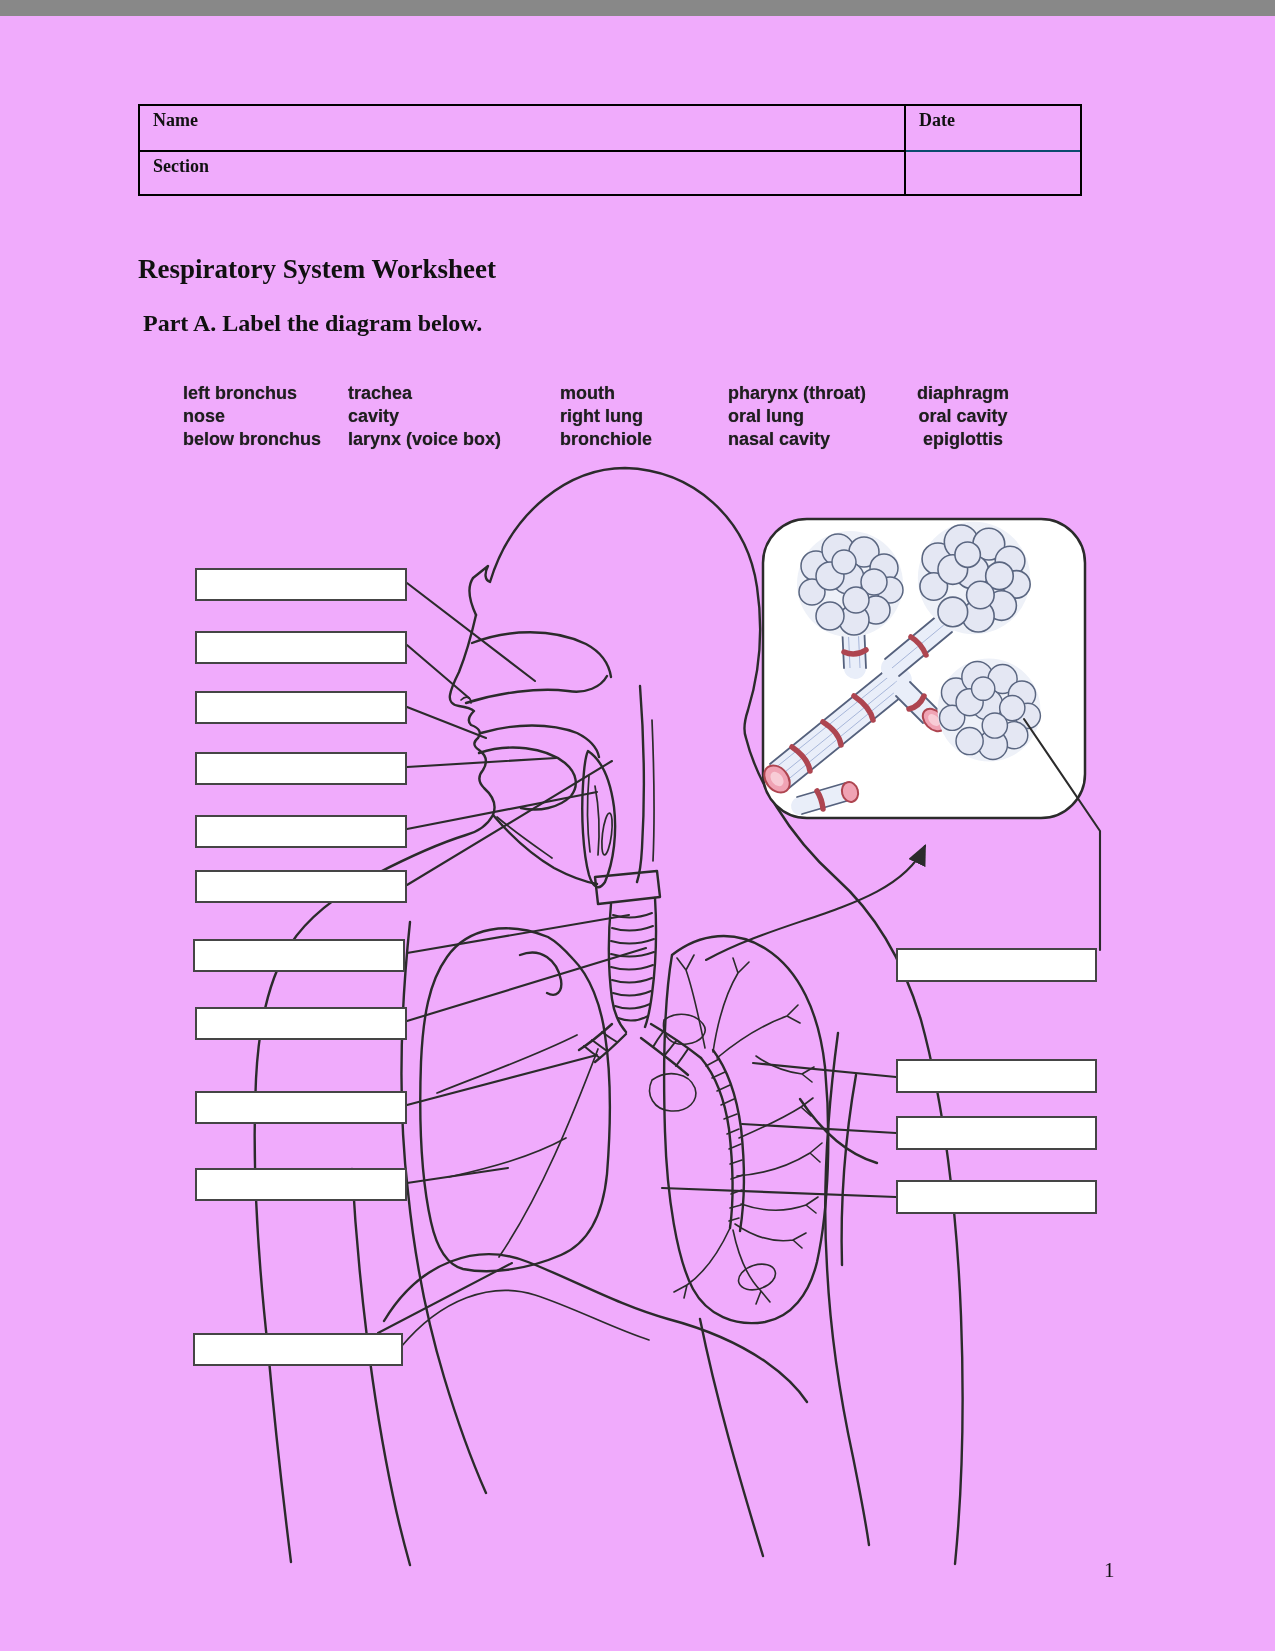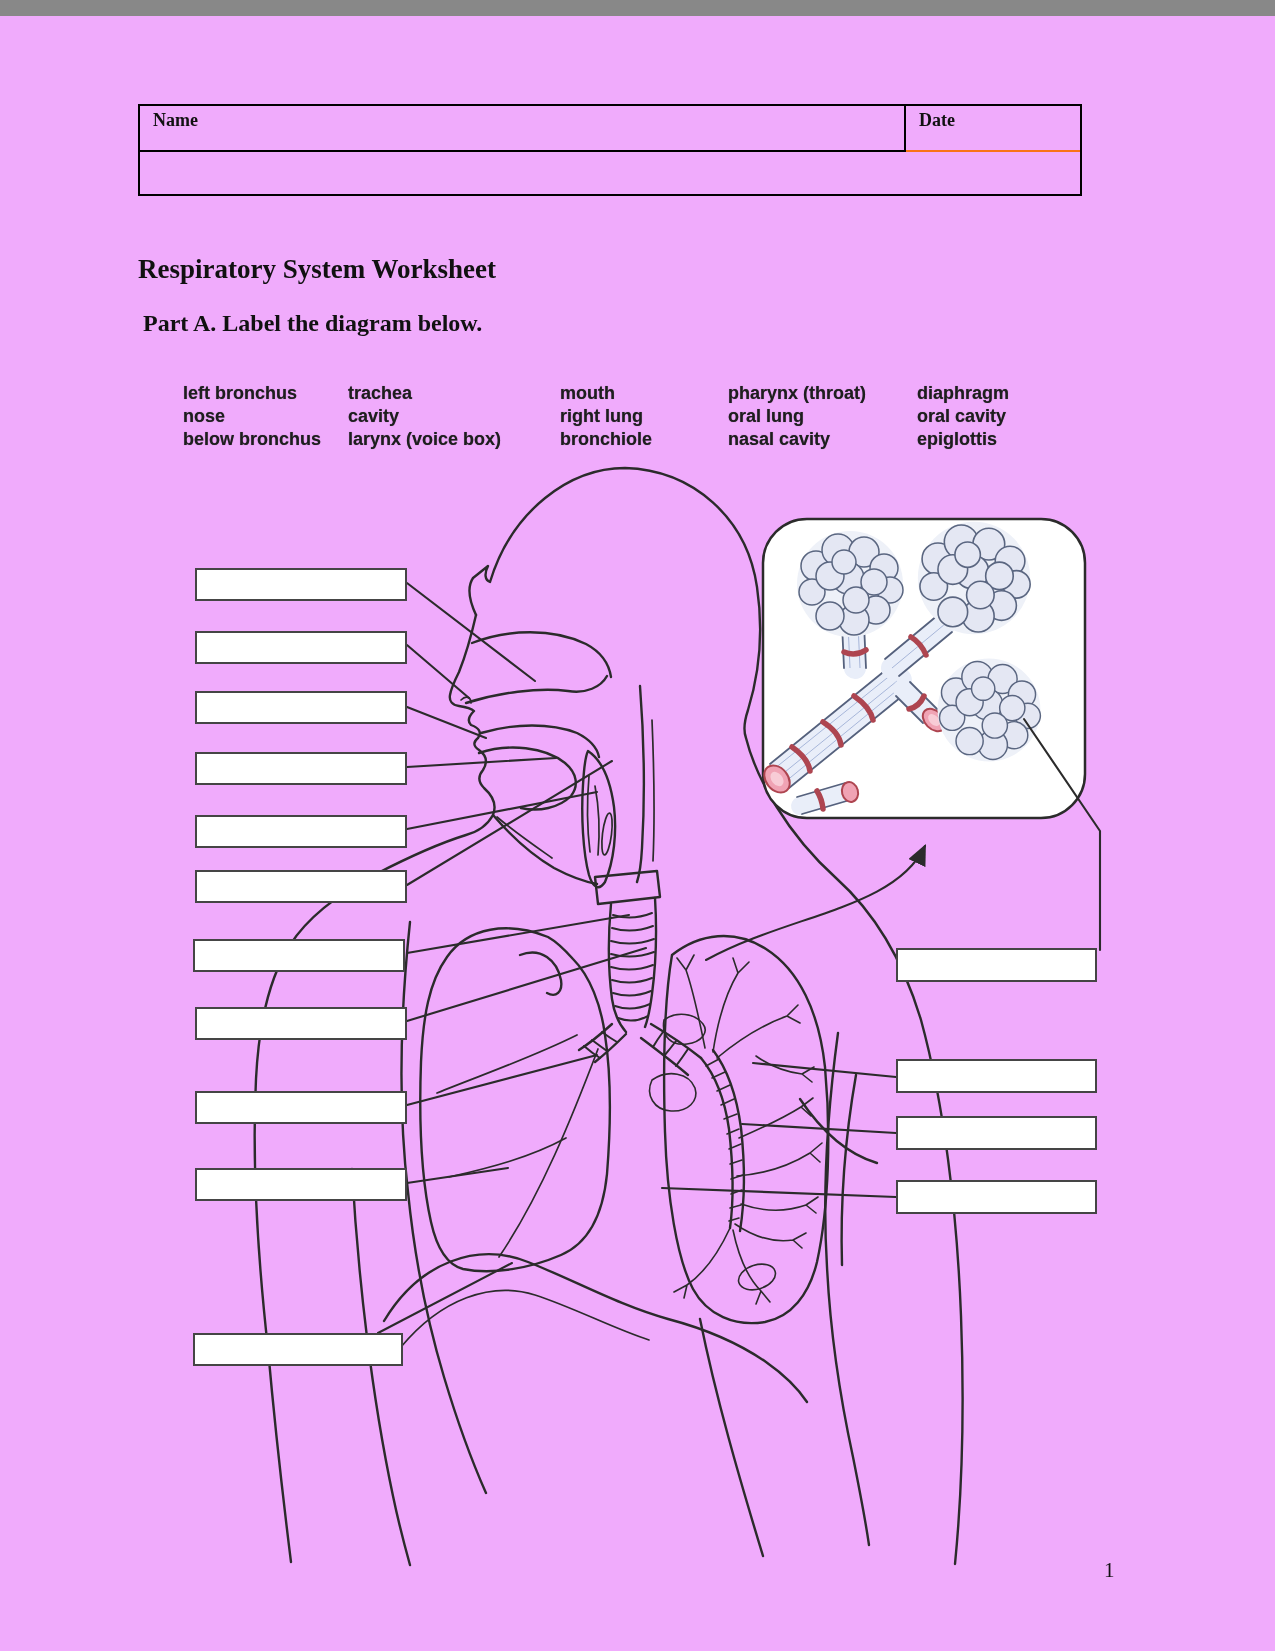--- a/index.html
+++ b/index.html
@@ -7,33 +7,33 @@
     position:relative; width:1275px; height:1651px; margin:16px auto;
     background:#f0abfc; overflow:hidden;
     font-family:"Liberation Serif", serif; color:#111;
   }
   
   .htable { position:absolute; left:138px; top:88px; width:944px; height:92px;
     border:2px solid #000; box-sizing:border-box; }
   .htable .cell { position:absolute; box-sizing:border-box; font-weight:bold;
     font-size:18px; padding:4px 0 0 13px; }
   .cell-name    { left:0; top:0; width:766px; height:46px; border-right:2px solid #000; border-bottom:2px solid #000; }
-  .cell-date    { left:766px; top:0; width:174px; height:46px; border-bottom:2px solid #f97316; }
+  .cell-date    { left:766px; top:0; width:174px; height:46px; border-bottom:2px solid #0c4a6e; }
   .cell-section { left:0; top:46px; width:766px; height:42px; border-right:2px solid #000; }
   .cell-dateval { left:766px; top:46px; width:174px; height:42px; }
   
   .title { position:absolute; left:138px; top:238px; width:944px; text-align:left;
     font-size:27px; font-weight:bold; }
   .parta { position:absolute; left:143px; top:294px; font-size:24px; font-weight:bold; }
   
   .wb-col { position:absolute; top:366px; font-family:"Liberation Sans", sans-serif;
     font-weight:700; font-size:18px; line-height:23px; color:#1e1e1e;
     text-shadow:0 0 0.7px rgba(30,30,30,.55); white-space:nowrap; }
   .wb-c1 { left:183px; } .wb-c2 { left:348px; } .wb-c3 { left:560px; }
-  .wb-c4 { left:728px; } .wb-c5 { left:917px; }
+  .wb-c4 { left:728px; } .wb-c5 { left:917px;text-align:center; }
   .wb-col span { display:block; }
   
   .art { position:absolute; left:0; top:0; width:1275px; height:1651px; }
   .ln { fill:none; stroke:var(--ink); stroke-width:2.4; stroke-linecap:round; stroke-linejoin:round; }
   .ln-thin { stroke-width:1.7; }
   .ring { fill:none; stroke:var(--ink); stroke-width:2; stroke-linecap:round; }
   .leader { fill:none; stroke:var(--ink); stroke-width:2.1; stroke-linecap:round; stroke-linejoin:round; }
   .twig { fill:none; stroke:var(--ink); stroke-width:1.6; stroke-linecap:round; }
   .tube-under { fill:none; stroke:var(--tube-fill); stroke-linecap:round; }
   .tube-edge  { fill:none; stroke:var(--tube-edge); stroke-width:1.8; stroke-linecap:round; }
@@ -50,20 +50,23 @@
 <body>
 
 <div class="page">
 
   <div class="htable">
     <div class="cell cell-name">
       <span>Name</span>
     </div>
     <div class="cell cell-date">
       <span>Date</span>
+    </div>
+    <div class="cell cell-section">
+      <span>Section</span>
     </div>
     <div class="cell cell-dateval"></div>
   </div>
 
   <div class="title">Respiratory System Worksheet</div>
   <div class="parta">Part A. Label the diagram below.</div>
 
   <div>
     <div class="wb-col wb-c1">
       <span>left bronchus</span>

